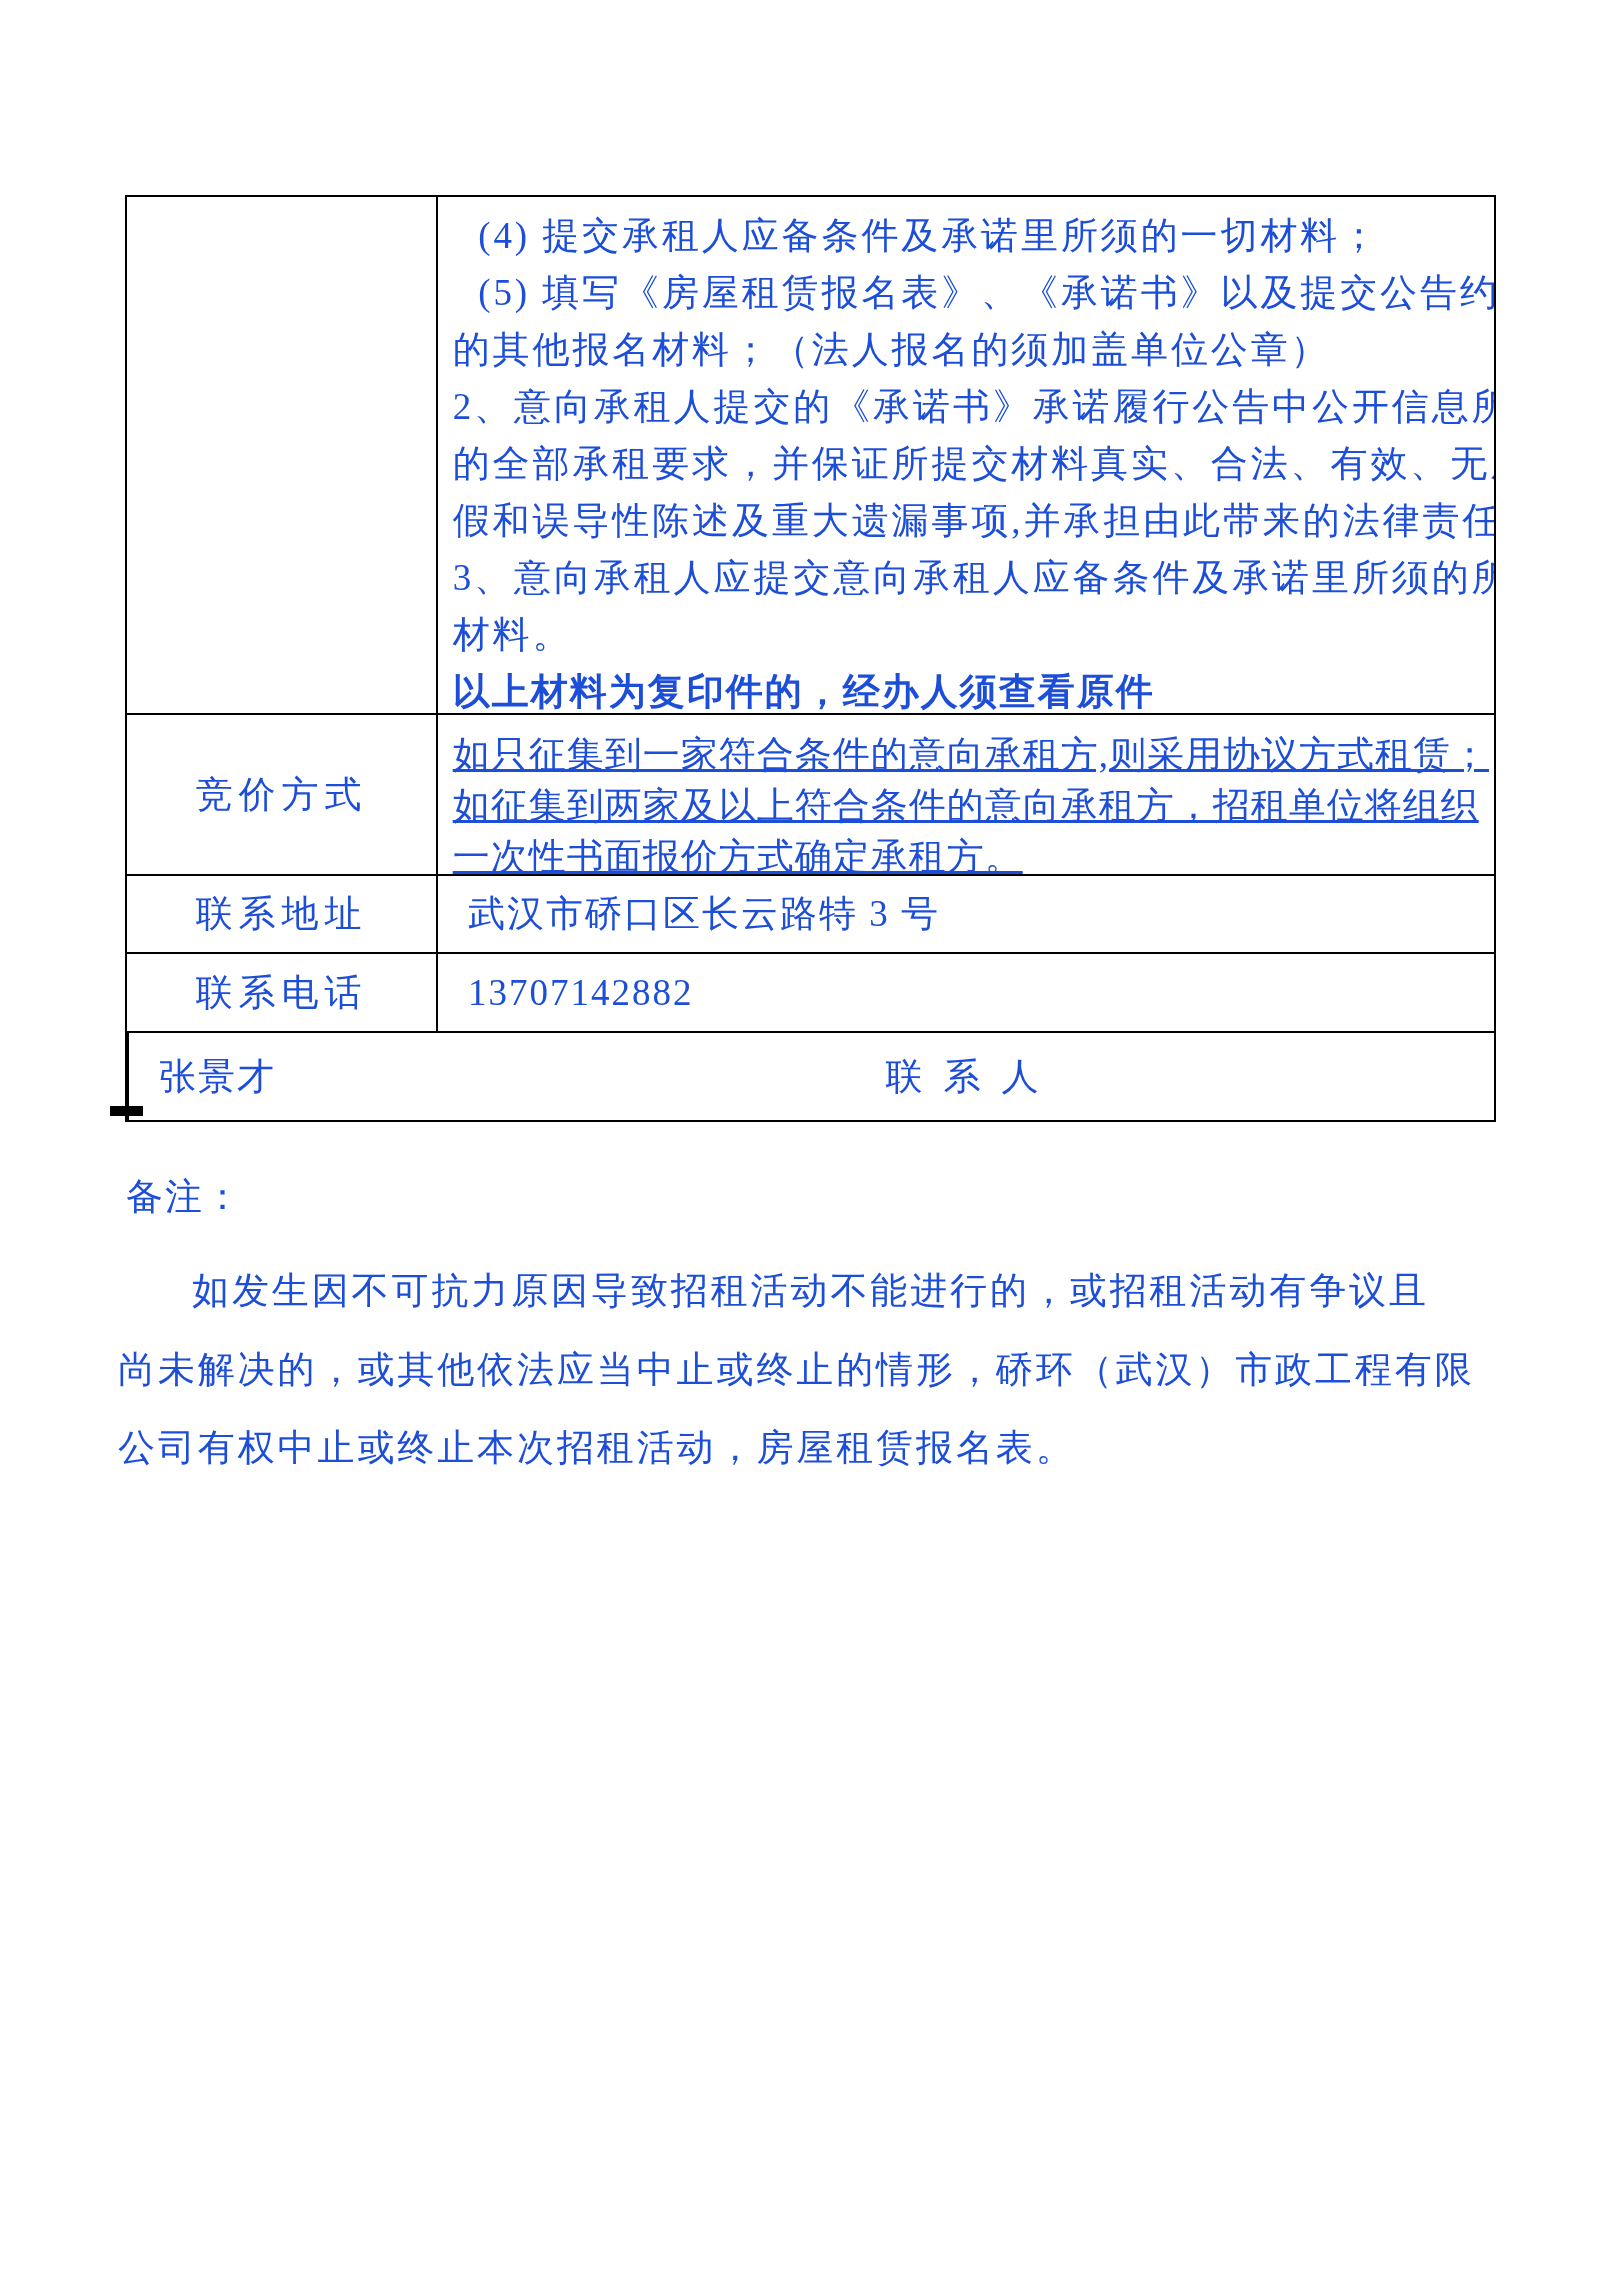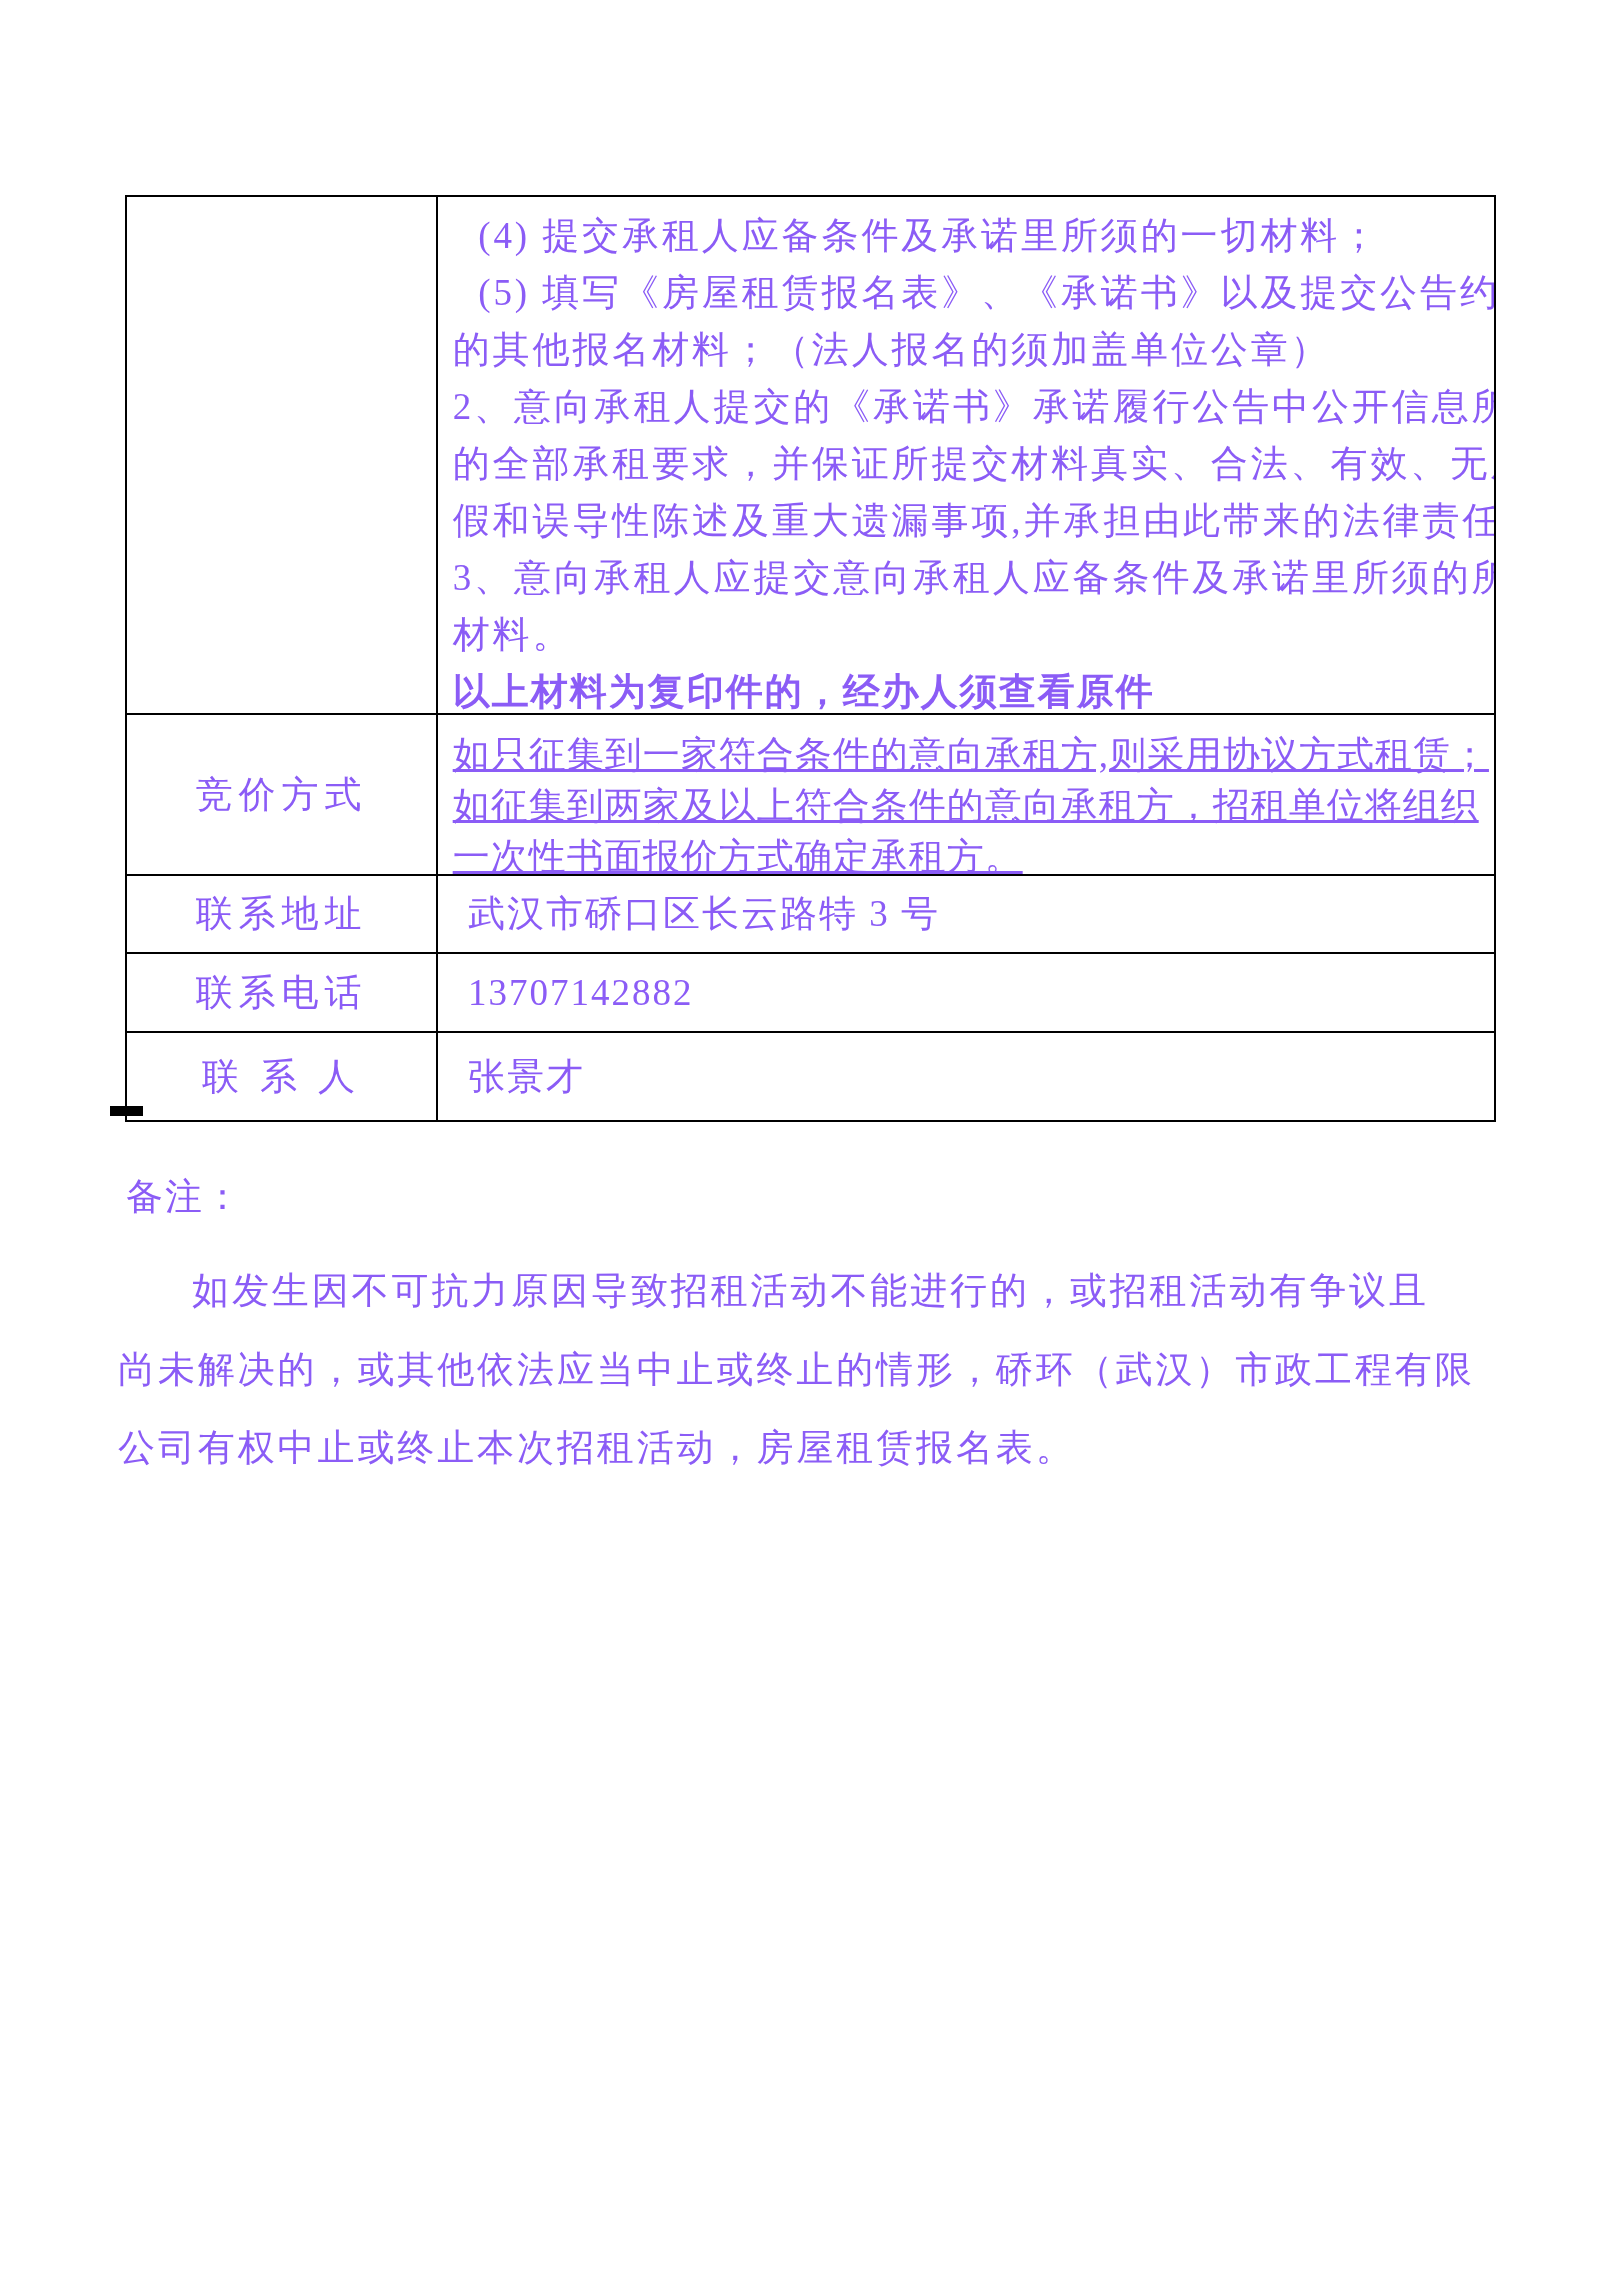--- a/index.html
+++ b/index.html
@@ -2,21 +2,21 @@
 <html><head>
 <meta charset="utf-8">
 <style>
   html,body { margin:0; padding:0; }
   .page {
     position: relative;
     width: 1621px;
     height: 2293px;
     background: #ffffff;
     font-family: "Liberation Serif", "DejaVu Serif", serif;
-    color: #8b5cf6;
+    color: #1d4ed8;
     overflow: hidden;
   }
   
   .doc-table {
     position: absolute;
     left: 125px;
     top: 195px;
     width: 1371px;
     height: 927px;
     border: 2.9px solid #000;
@@ -125,22 +125,22 @@
       <div class="tline">如征集到两家及以上符合条件的意向承租方，招租单位将组织</div>
       <div class="tline">一次性书面报价方式确定承租方。</div>
     </div>
 
     <div class="cell label row-border">联系地址</div>
     <div class="cell value row-border">武汉市硚口区长云路特 3 号</div>
 
     <div class="cell label row-border">联系电话</div>
     <div class="cell value row-border">13707142882</div>
 
+    <div class="cell value row-border">张景才</div>
     <div class="cell label row-border">联 系 人</div>
-    <div class="cell value row-border">张景才</div>
 
   </div>
 
   <div class="ink-mark"></div>
 
   <div class="notes-heading">备注：</div>
   <div class="para-line l0">如发生因不可抗力原因导致招租活动不能进行的，或招租活动有争议且</div>
   <div class="para-line l1">尚未解决的，或其他依法应当中止或终止的情形，硚环（武汉）市政工程有限</div>
   <div class="para-line l2">公司有权中止或终止本次招租活动，房屋租赁报名表。</div>
 

